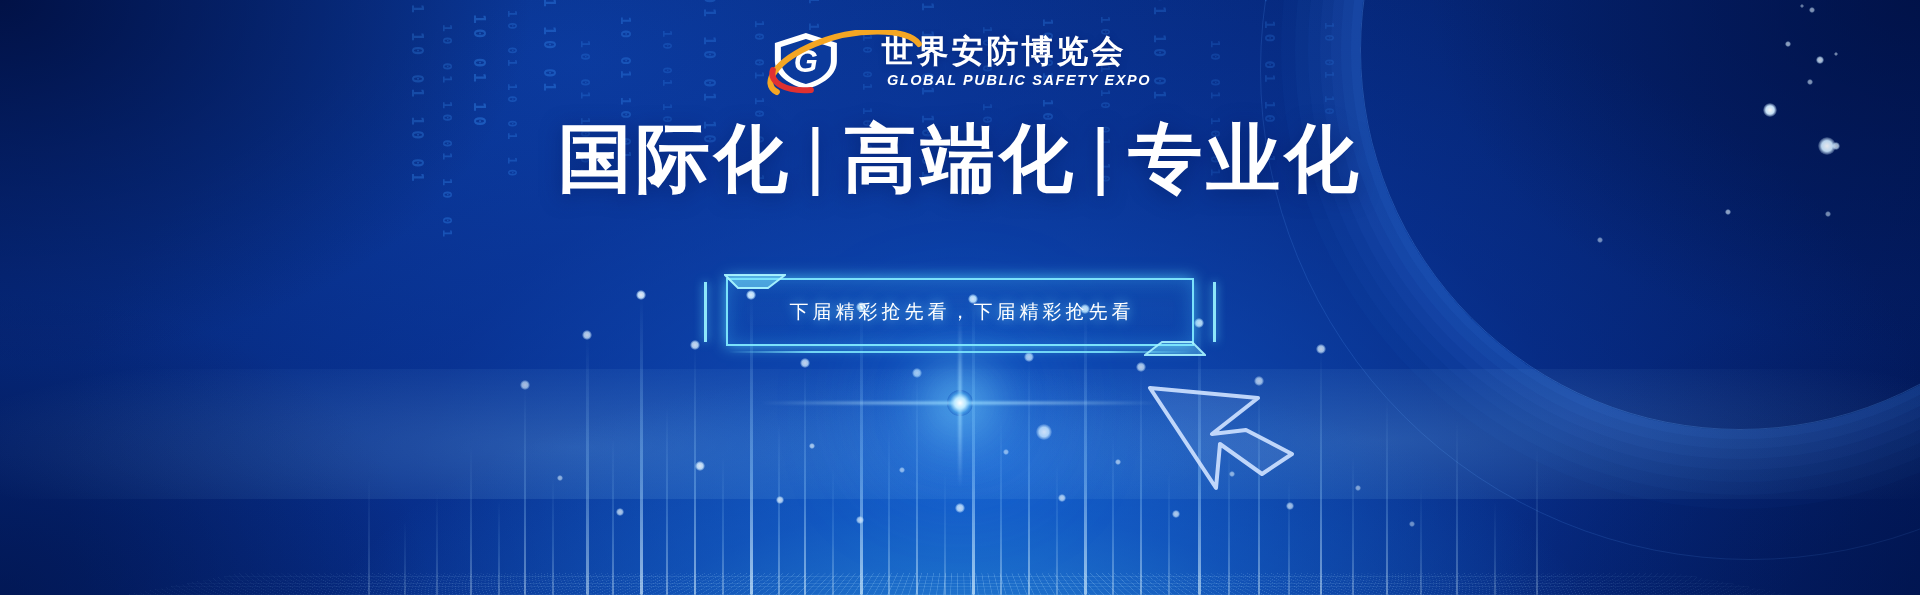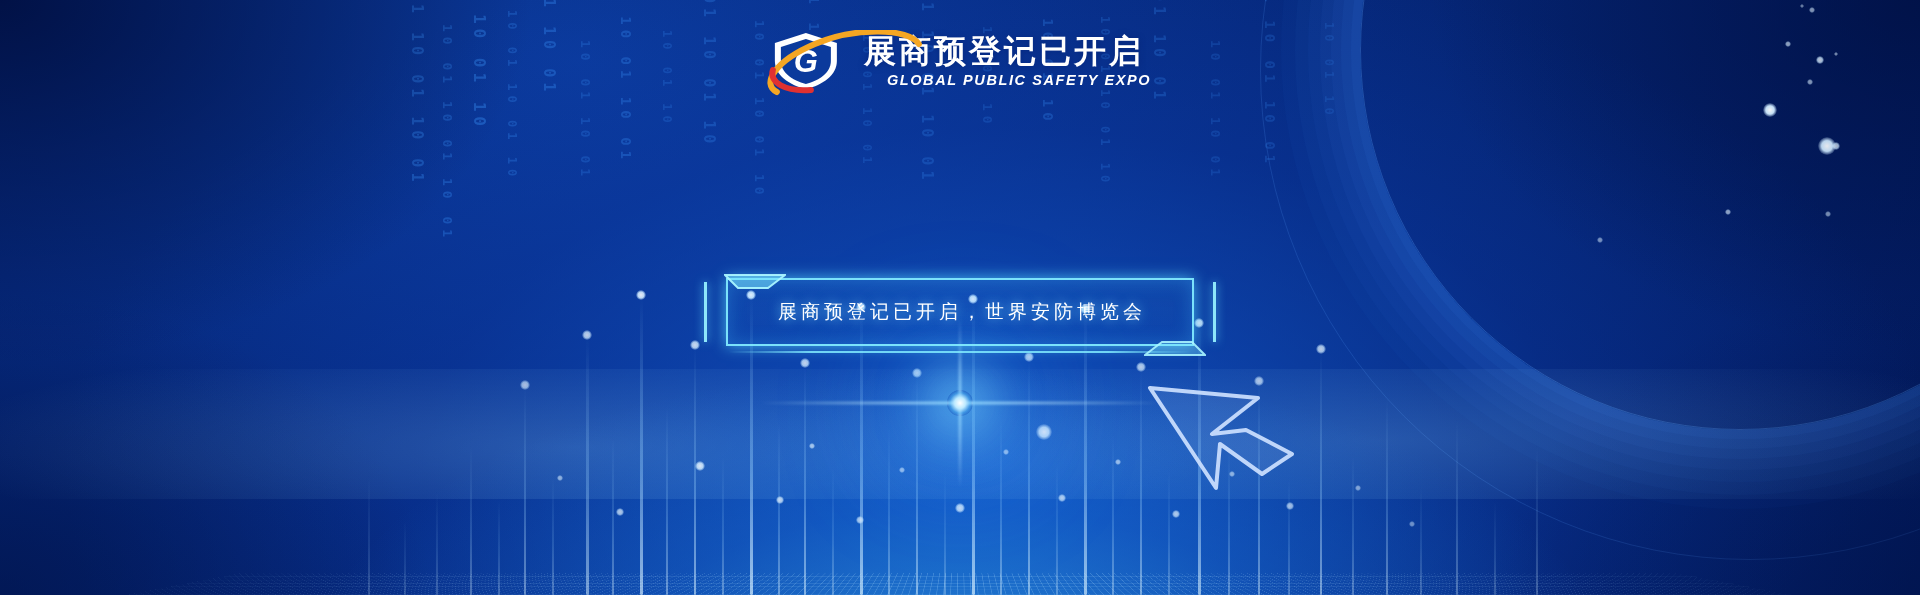--- a/index.html
+++ b/index.html
@@ -335,42 +335,45 @@
         </svg>
       </div>
       <div class="swoosh">
         <svg width="176" height="66" viewBox="0 0 176 66" aria-hidden="true" style="position:absolute;left:-6px;top:-2px;">
           <path d="M160 14 C150 -2 96 -3 56 14 C16 31 2 54 18 62" fill="none" stroke="#f5a623" stroke-width="6" stroke-linecap="round"></path>
           <path d="M18 62 C34 70 86 62 122 44 C150 30 162 22 160 14" fill="none" stroke="#e03131" stroke-width="6" stroke-linecap="round" opacity="0"></path>
           <path d="M14 40 C10 52 26 62 52 60" fill="none" stroke="#e03131" stroke-width="6" stroke-linecap="round"></path>
         </svg>
       </div>
       <div class="logo-text">
-        <span class="logo-cn">展商预登记已开启</span>
+        <span class="logo-cn">世界安防博览会</span>
         <span class="logo-en">GLOBAL PUBLIC SAFETY EXPO</span>
       </div>
     </div>
 
+    <div class="headline">
+      <span>国际化</span><span class="sep">|</span><span>高端化</span><span class="sep">|</span><span>专业化</span>
+    </div>
 
 
     <div class="cta">
       <div class="cta-inner"></div>
       <div class="brkt l"></div>
       <div class="brkt r"></div>
       <div class="corner tl">
         <svg width="62" height="26" viewBox="0 0 62 26" aria-hidden="true">
           <path d="M1 3 H61 L44 16 H14 Z" fill="rgba(120,230,255,.55)" stroke="rgba(170,245,255,.95)" stroke-width="2"></path>
         </svg>
       </div>
       <div class="corner br">
         <svg width="62" height="26" viewBox="0 0 62 26" aria-hidden="true">
           <path d="M61 23 H1 L18 10 H48 Z" fill="rgba(120,230,255,.35)" stroke="rgba(170,245,255,.9)" stroke-width="2"></path>
         </svg>
       </div>
-      <div class="cta-text">展商预登记已开启，世界安防博览会</div>
+      <div class="cta-text">下届精彩抢先看，下届精彩抢先看</div>
     </div>
 
     <div class="cursor">
       <svg width="180" height="120" viewBox="0 0 180 120" aria-hidden="true">
         <path d="M8 6 L116 16 L70 52 L104 48 L150 72 L120 92 L78 62 L74 106 Z" fill="rgba(190,215,255,0.10)" stroke="rgba(205,225,255,0.92)" stroke-width="4" stroke-linejoin="round" stroke-linecap="round"></path>
       </svg>
     </div>
 
   </div>
 </div>

